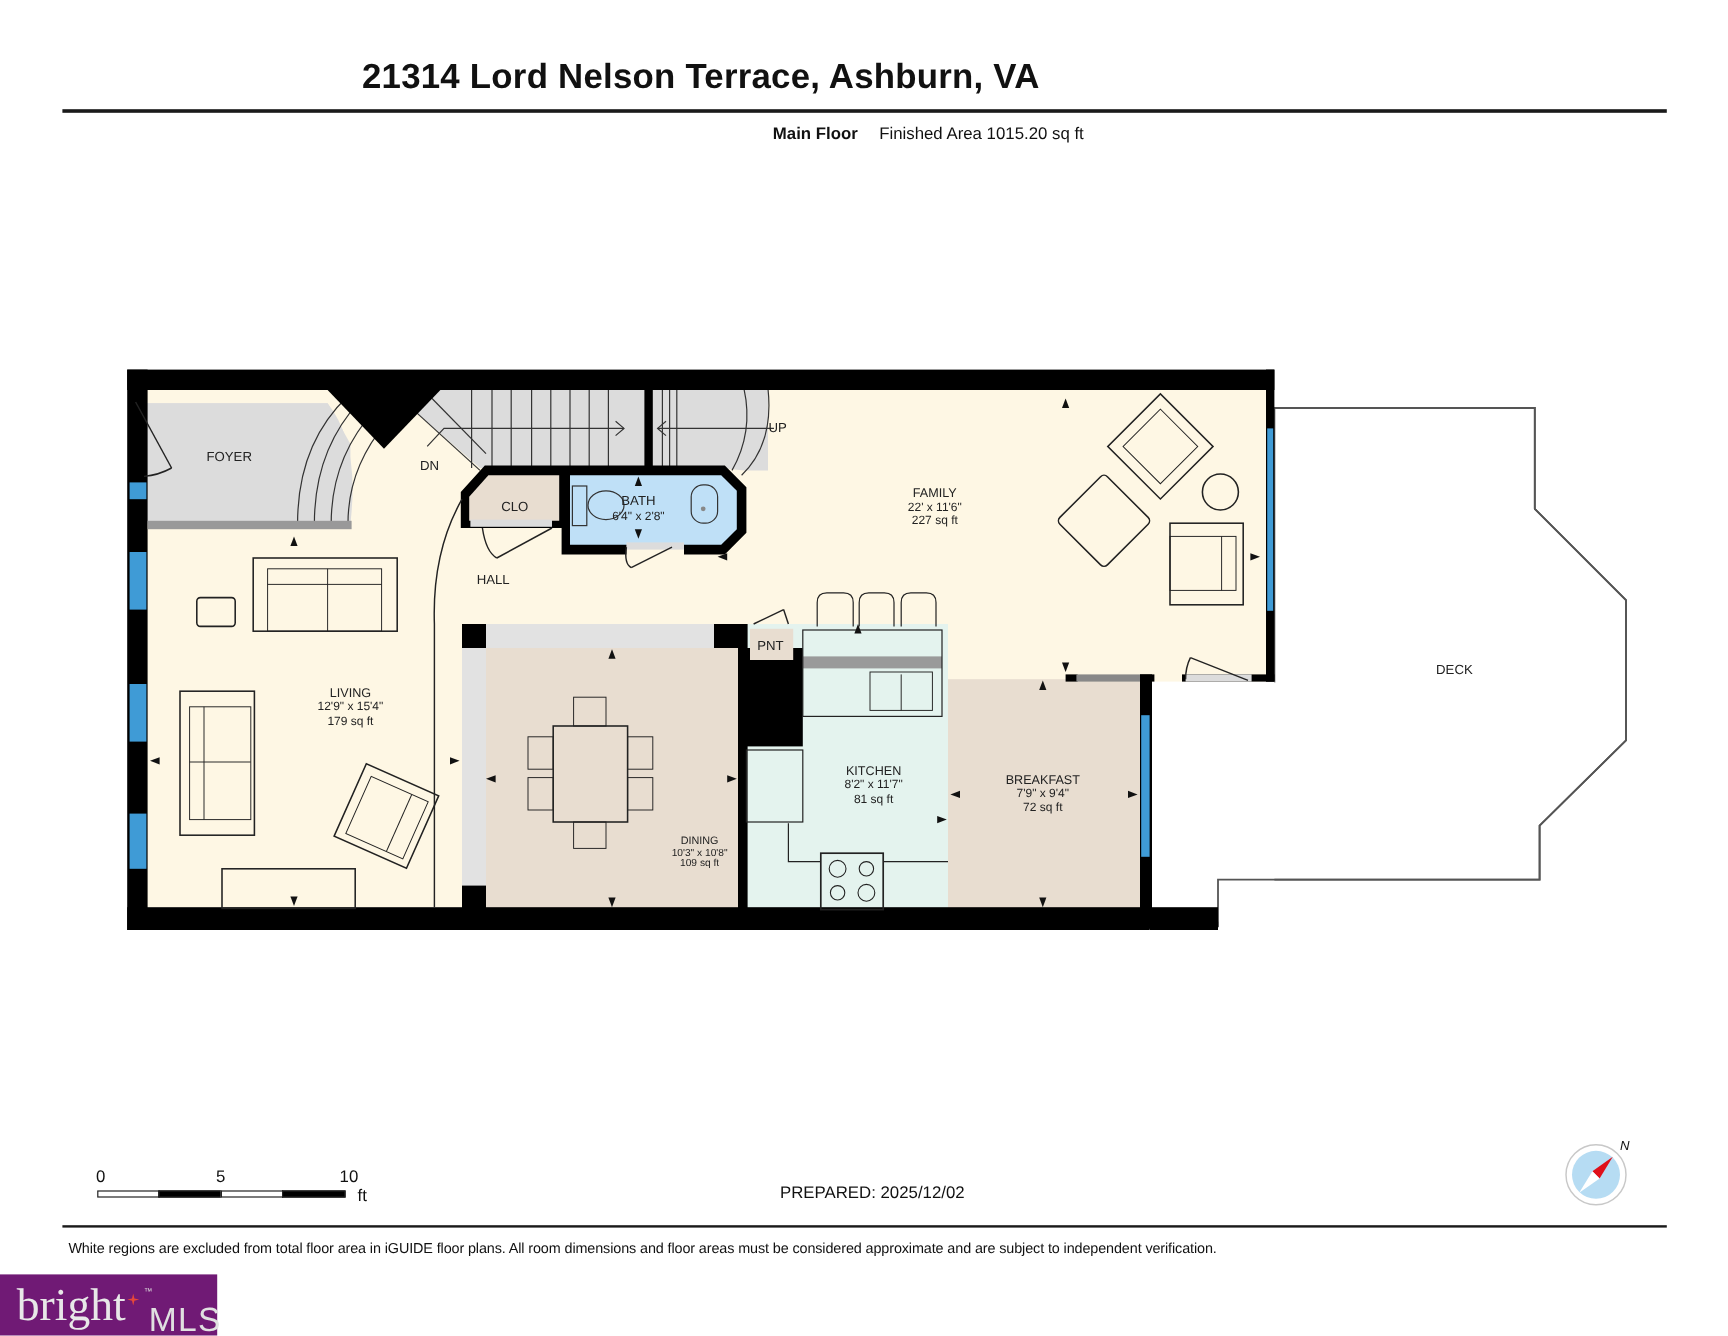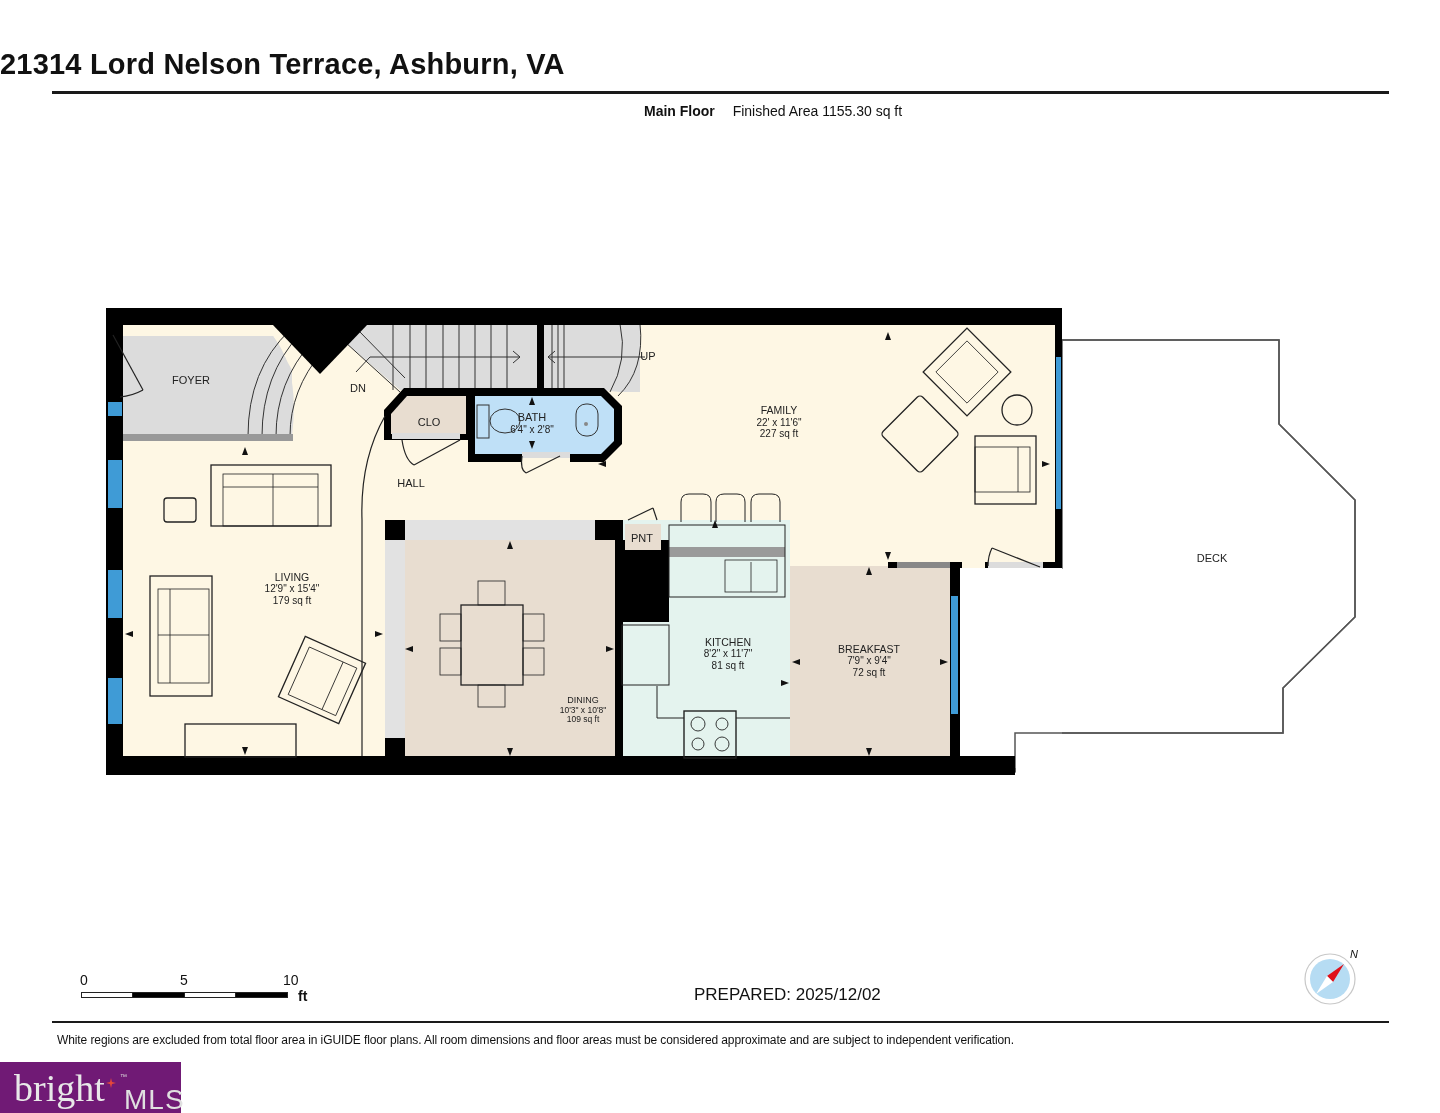--- a/index.html
+++ b/index.html
@@ -1,43 +1,43 @@
 <!DOCTYPE html>
 <html><head>
 <meta charset="utf-8">
 <style>
   html, body { margin:0; padding:0; background:#ffffff; }
   body { width:1440px; height:1113px; position:relative; overflow:hidden; font-family:"Liberation Sans", sans-serif; color:#111; }
-  .title { position:absolute; left:0; width:1168px; top:48px; text-align:left; font-weight:bold; font-size:29px; letter-spacing:0.2px; }
+  .title { position:absolute; left:0; width:1168px; top:48px; text-align:center; font-weight:bold; font-size:29px; letter-spacing:0.2px; }
   .rule-top { position:absolute; left:52px; width:1337px; top:91px; height:3px; background:#1a1a1a; }
   .subtitle { position:absolute; left:644px; top:103px; font-size:14px; }
   .subtitle .floor { font-weight:bold; margin-right:14px;margin-top:20px; }
   .plan { position:absolute; left:0; top:0; }
   .scale { position:absolute; left:80px; top:972px; width:240px; height:40px; }
   .scale .lbl { position:absolute; top:0; font-size:14px; }
   .scale .bar { position:absolute; top:20px; height:6px; border:1px solid #222; box-sizing:border-box; }
-  .prepared { position:absolute; left:650px; top:985px; font-size:17px;margin-left:44px; }
+  .prepared { position:absolute; left:650px; top:985px; font-size:14px; }
   .compass { position:absolute; left:1300px; top:945px; width:60px; height:60px; }
   .rule-bottom { position:absolute; left:52px; width:1337px; top:1021px; height:2px; background:#1a1a1a; }
   .disclaimer { position:absolute; left:57px; top:1033px; font-size:12px; letter-spacing:-0.1px;text-align:right; }
   .logo { position:absolute; left:0; top:1062px; width:181px; height:58px; background:#701a75; }
   .logo .word { position:absolute; left:14px; top:4px; font-family:"Liberation Serif", serif; font-size:38px; color:#e8e8e8; }
   .logo .mls { position:absolute; left:124px; top:22px; font-size:28px; color:#e0e0e0; letter-spacing:1px; }
   .logo .tm { position:absolute; left:120px; top:11px; font-size:7px; color:#ddd; }
   .logo .spark { position:absolute; left:106px; top:16px; width:10px; height:10px; }
   .room-lbl { font-family:"Liberation Sans", sans-serif; fill:#222; text-anchor:middle; }
 </style>
 </head>
 <body>
 
 <div class="title">21314 Lord Nelson Terrace, Ashburn, VA</div>
 <div class="rule-top"></div>
 <div class="subtitle">
   <span class="floor">Main Floor</span>
-  <span>Finished Area 1155.30 sq ft</span>
+  <span>Finished Area 1015.20 sq ft</span>
 </div>
 
 <svg class="plan" width="1440" height="1113" viewBox="0 0 1440 1113" xmlns="http://www.w3.org/2000/svg">
 
   <g>
     <polygon points="1062,340 1279,340 1279,424 1355,500 1355,617 1283,688 1283,733 1015,733 1015,772 958,772 958,568 1062,568" fill="#ffffff" stroke="#555" stroke-width="1.5"></polygon>
   </g>
 
   <g>
 
@@ -277,21 +277,21 @@
 </svg>
 
 <div class="scale">
   <span class="lbl" style="left:0;">0</span>
   <span class="lbl" style="left:100px;">5</span>
   <span class="lbl" style="left:203px;">10</span>
   <div class="bar" style="left:1px; width:52px; background:#fff;"></div>
   <div class="bar" style="left:52px; width:53px; background:#000;"></div>
   <div class="bar" style="left:104px; width:52px; background:#fff;"></div>
   <div class="bar" style="left:155px; width:53px; background:#000;"></div>
-  <span class="lbl" style="left:218px; top:16px;font-weight:bold;">ft</span>
+  <span class="lbl" style="left:218px; top:16px;">ft</span>
 </div>
 
 <div class="prepared">PREPARED: 2025/12/02</div>
 
 <svg class="compass" viewBox="0 0 60 60" xmlns="http://www.w3.org/2000/svg">
   <circle cx="30" cy="34" r="25" fill="#ffffff" stroke="#c8c8c8" stroke-width="1.2"></circle>
   <circle cx="30" cy="34" r="20" fill="#b6dcf3"></circle>
   <polygon points="44,19 33,37 27,31" fill="#e0101a"></polygon>
   <polygon points="16,49 33,37 27,31" fill="#ffffff"></polygon>
   <text x="50" y="13" font-size="11" font-style="italic" fill="#111" font-family="Liberation Sans, sans-serif">N</text>

